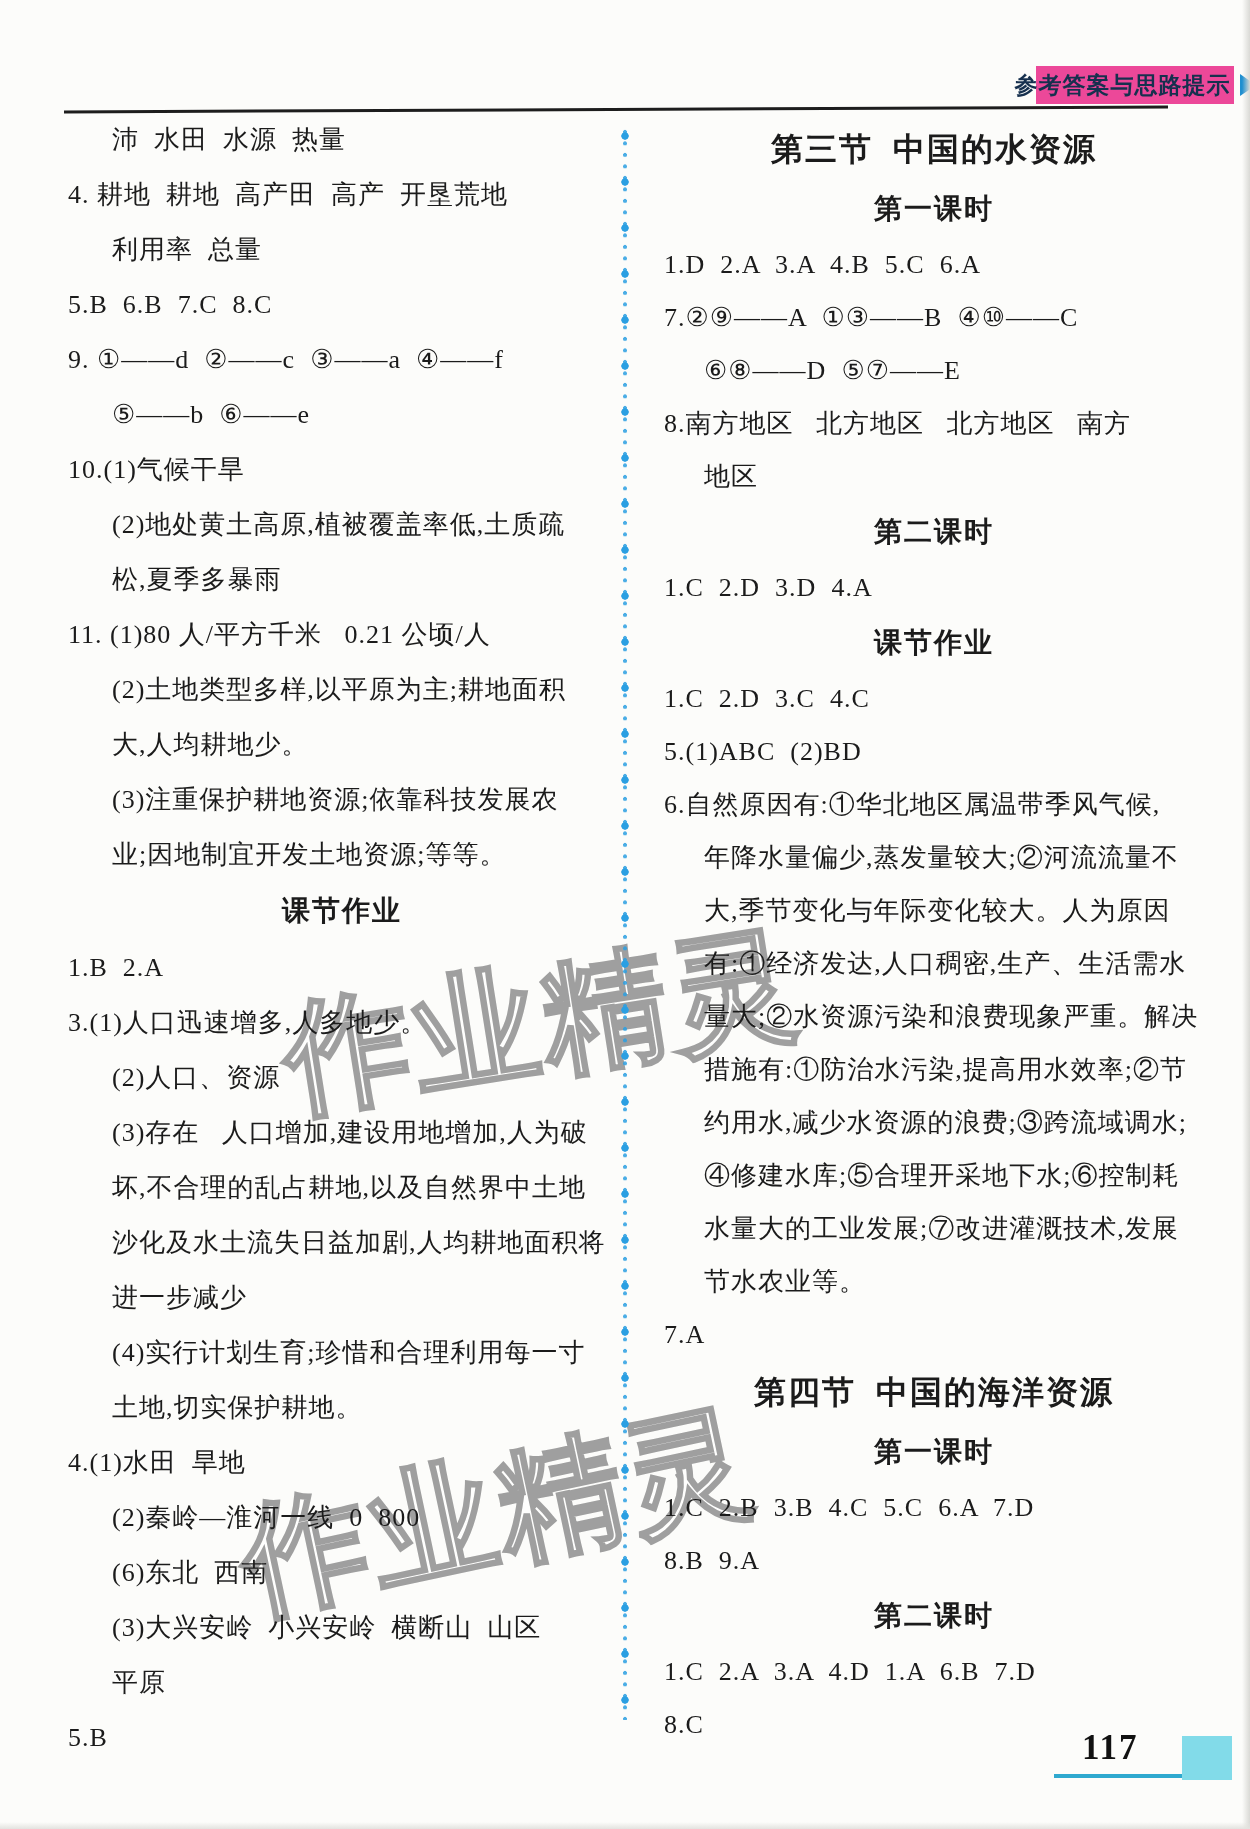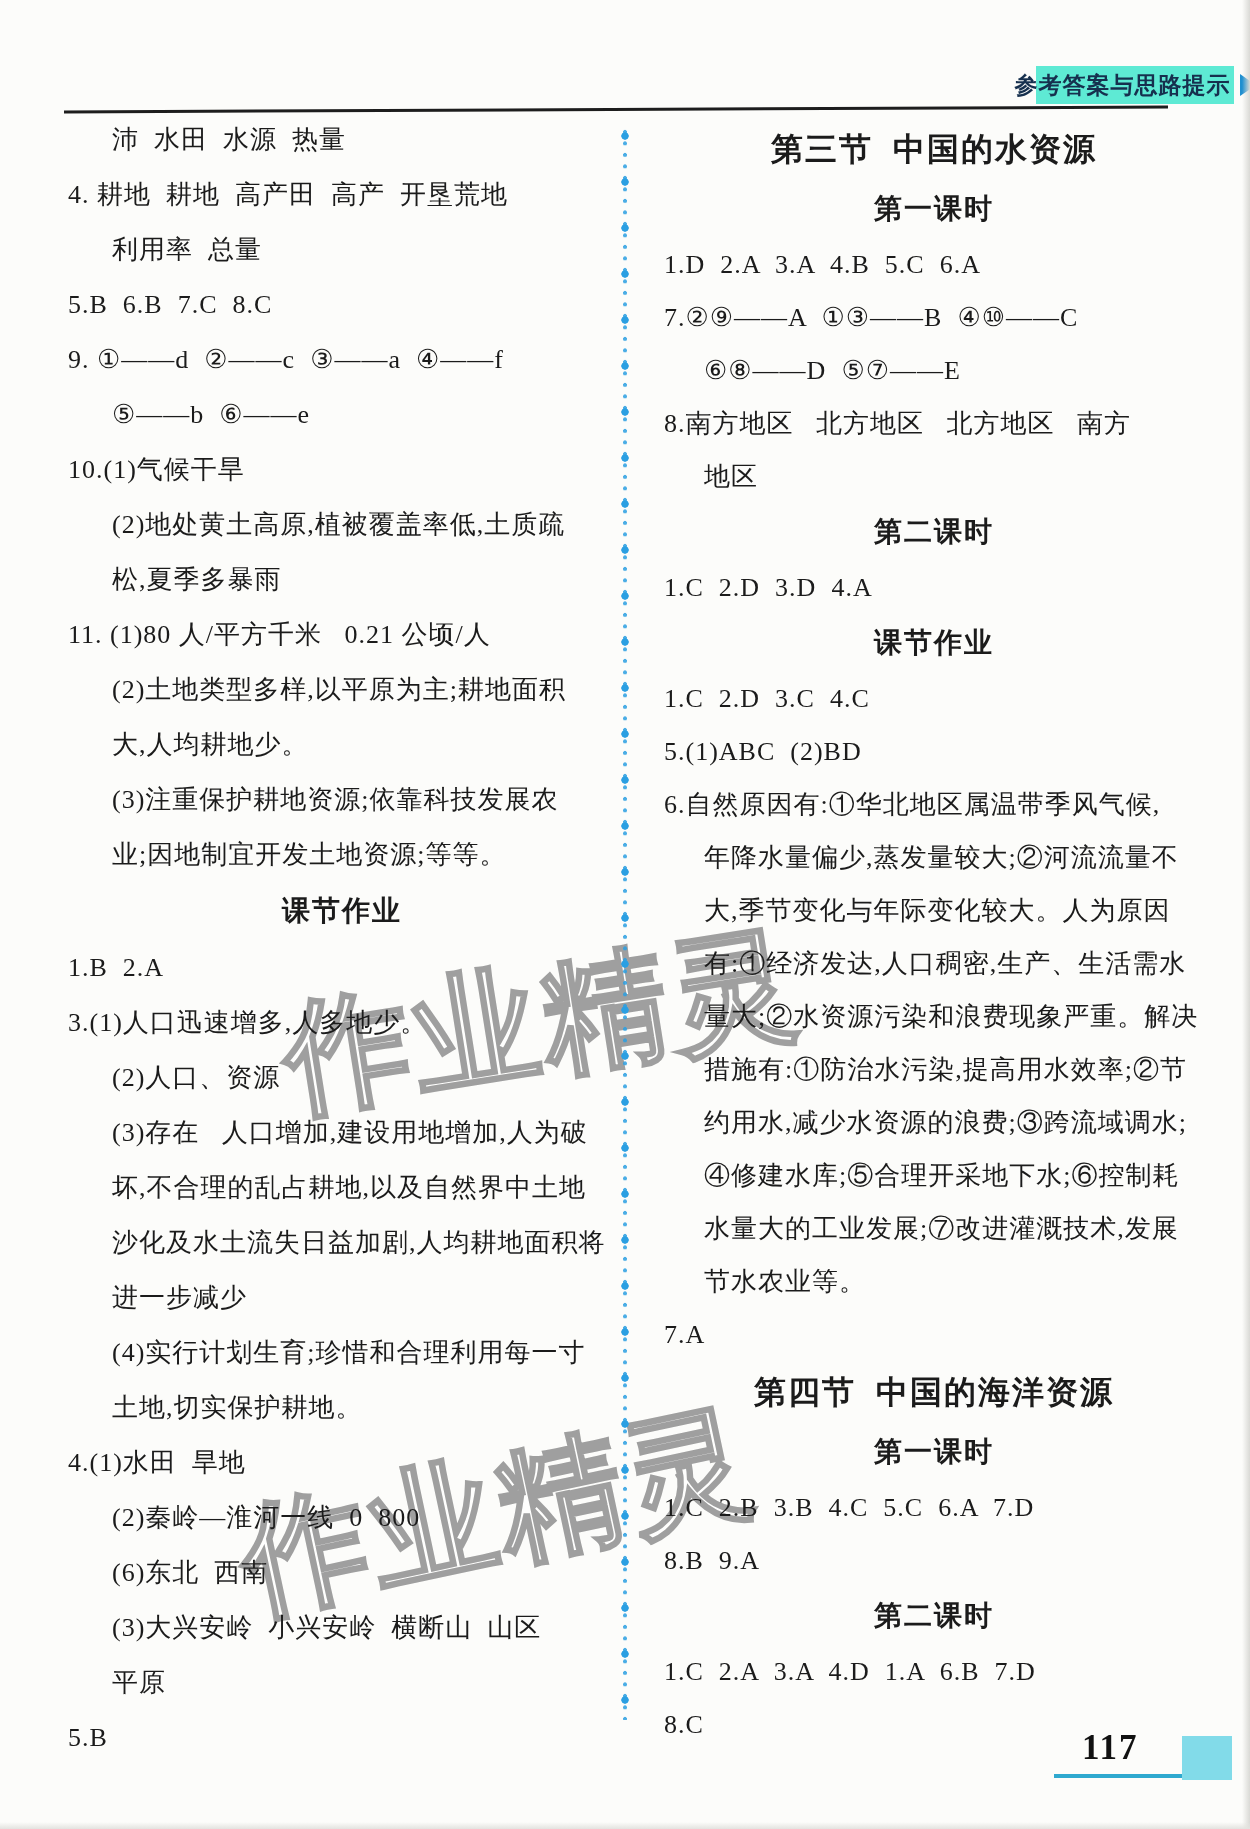--- a/index.html
+++ b/index.html
@@ -6,21 +6,21 @@
   body{
     width:1250px;height:1829px;position:relative;overflow:hidden;
     background:#fcfcfa;
     font-family:"Liberation Serif","DejaVu Serif",serif;
   }
   .page{position:absolute;inset:0;}
 
   
   .banner{
     position:absolute;left:1036px;top:66px;width:198px;height:38px;
-    background:#5eead4;display:flex;align-items:center;justify-content:center;gap:9px;
+    background:#ec4899;display:flex;align-items:center;justify-content:center;gap:9px;
     z-index:3;
   }
   .banner-label{
     font-family:"Liberation Sans","DejaVu Sans",sans-serif;
     font-weight:bold;font-size:23px;color:#16304e;letter-spacing:1px;white-space:pre;
   }
   .banner-arrow{
     width:0;height:0;border-top:11px solid transparent;border-bottom:11px solid transparent;
     border-left:16px solid #1f8fd0;display:inline-block;
   }

